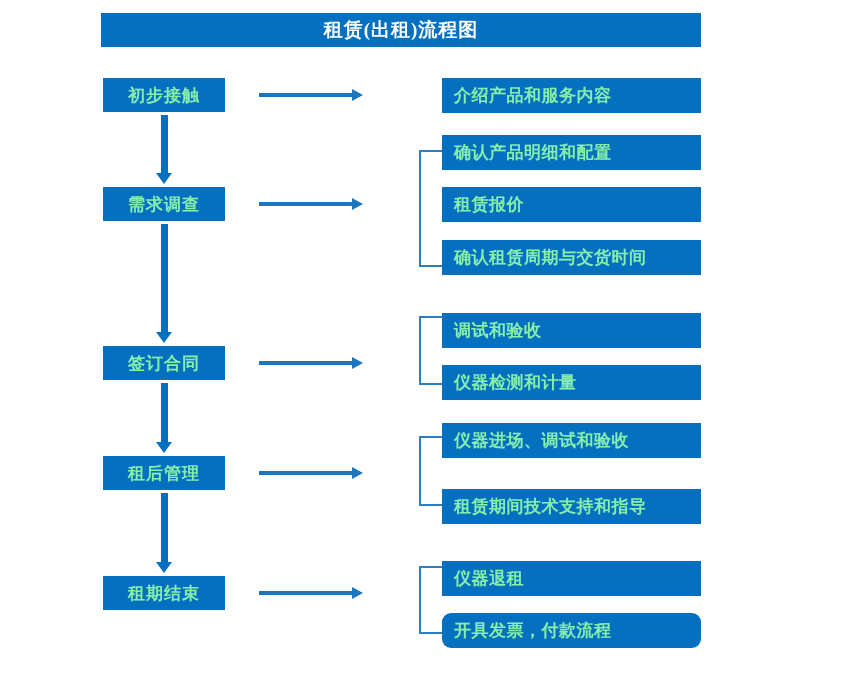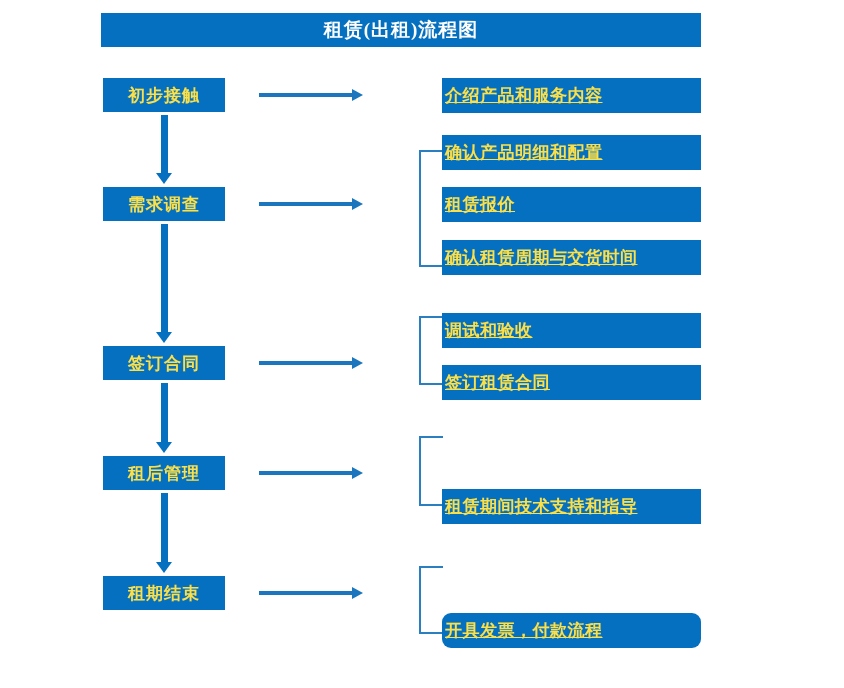--- a/index.html
+++ b/index.html
@@ -34,43 +34,42 @@
     display: flex;
     align-items: center;
     justify-content: center;
     box-sizing: border-box;
   }
 
   
   .box {
     position: absolute;
     background: #0570c0;
-    color: #fde047;
+    color: #86efac;
     font-weight: bold;
     display: flex;
     align-items: center;
     box-sizing: border-box;
   }
   .box.left {
     left: 103px;
     width: 122px;
     height: 34px;
     font-size: 17px;
     justify-content: center;
     letter-spacing: 1px;
   }
   .box.right {
     left: 442px;
     width: 259px;
     height: 35px;
     font-size: 17px;
     justify-content: flex-start;
-    padding-left: 3px;
+    padding-left: 12px;
     letter-spacing: 0.5px;
-    text-decoration: underline;
   }
 
   
   .v-arrow {
     position: absolute;
     left: 161px;
     width: 7px;
   }
   .v-arrow .shaft {
     position: absolute;
@@ -201,19 +200,21 @@
     <div class="tick bottom"></div>
   </div>
 
   <div class="box right" style="top:78px;">介绍产品和服务内容</div>
 
   <div class="box right" style="top:135px;">确认产品明细和配置</div>
   <div class="box right" style="top:187px;">租赁报价</div>
   <div class="box right" style="top:240px;">确认租赁周期与交货时间</div>
 
   <div class="box right" style="top:313px;">调试和验收</div>
-  <div class="box right" style="top:365px;">签订租赁合同</div>
-
+  <div class="box right" style="top:365px;">仪器检测和计量</div>
+
+  <div class="box right" style="top:423px;">仪器进场、调试和验收</div>
   <div class="box right" style="top:489px;">租赁期间技术支持和指导</div>
 
+  <div class="box right" style="top:561px;">仪器退租</div>
   <div class="box right" style="top:613px;border-radius:9px;">开具发票，付款流程</div>
 
 </div>
 
 </body></html>

